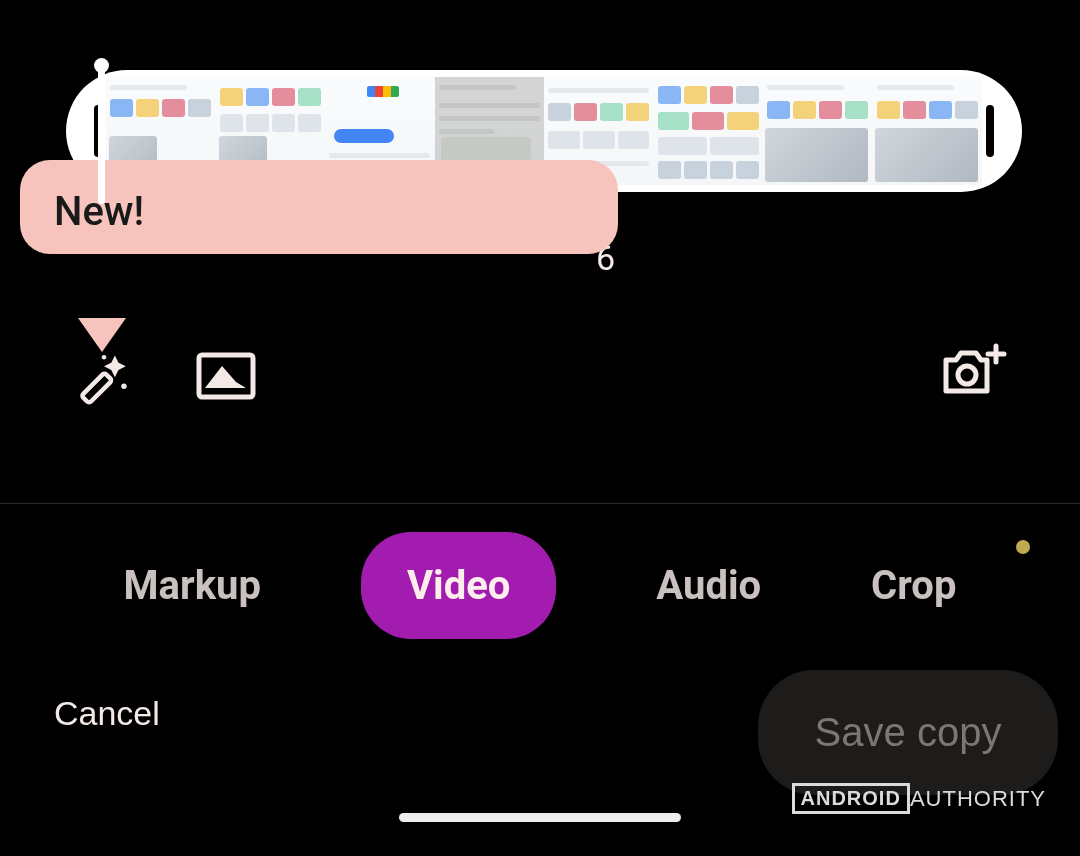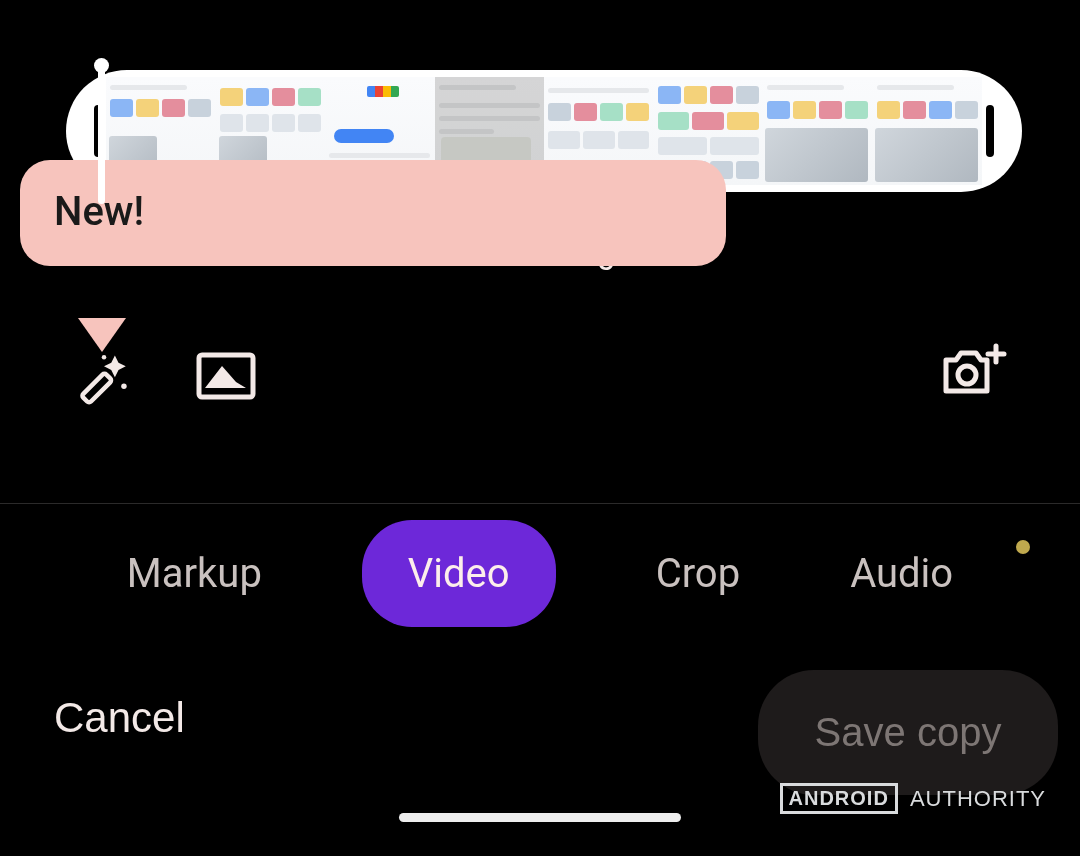--- a/index.html
+++ b/index.html
@@ -65,24 +65,24 @@
     top:-2px; left:-4px;
     width:15px; height:15px;
     background:#fff;
     border-radius:50%;
   }
   
   .tooltip {
     position: absolute;
     top: 160px;
     left: 20px;
-    width: 706px;
+    width: 598px;
     background: #f7c4bd;
     border-radius: 30px;
-    padding: 30px 34px 32px 34px;
+    padding: 30px 34px 20px 34px;
     color: #1a1a1a;
     z-index: 3;
   }
   .tooltip .tt-title { font-size: 40px; font-weight: 500; line-height: 1.1; }
   .tooltip .tt-body  { font-size: 40px; font-weight: 400; line-height: 1.2; margin-top: 2px; }
   .tooltip-tail {
     position:absolute;
     top: 318px;
     left: 78px;
     width: 0; height: 0;
@@ -110,35 +110,36 @@
   .tool-icon { position:absolute; color:#f3e9e7; }
   .tool-icon svg { display:block; }
   .tool-enhance { top:2px; left: 72px;  width:64px; height:58px; }
   .tool-frame   { top:4px; left: 196px; width:60px; height:48px; }
   .tool-camera  { top:-6px; left: 942px;  width:66px; height:56px; }
   
   .divider { position:absolute; top:503px; left:0; right:0; height:1px; background:#2b2a2a; }
   
   .tabs {
     position:absolute;
-    top: 520px; left:0; right:0;
+    top: 532px; left:0; right:0;
     display:flex;
     justify-content:center;
     align-items:center;
     gap: 90px;
+    font-weight: bold;
   }
   .tab {
     color:#c9c1bf;
     font-size: 40px;
     position:relative;
     padding: 22px 10px;
     cursor:pointer;
   }
   .tab.active {
-    background:#6d28d9;
+    background:#a21caf;
     color:#fdeeeb;
     border-radius: 50px;
     padding: 30px 46px;
   }
   .audio-dot {
     position:absolute;
     top: 540px;
     right: 50px;
     width:14px; height:14px;
     background:#c0a94e;
@@ -147,21 +148,21 @@
   
   .bottom-row {
     position:absolute;
     top: 688px; left:0; right:0;
     height: 92px;
   }
   .cancel-btn {
     position:absolute;
     left: 54px; top: 6px;
     color:#f3e9e7;
-    font-size: 42px;
+    font-size: 34px;
     background:none; border:none;
     cursor:pointer;
   }
   .save-btn {
     position:absolute;
     right: 22px; top: -18px;
     width: 300px; height: 125px;
     background:#1e1b1b;
     border:none;
     border-radius: 56px;
@@ -176,21 +177,21 @@
     left: 50%;
     transform: translateX(-50%);
     width: 282px; height: 9px;
     background:#eeeeee;
     border-radius: 6px;
   }
   
   .watermark {
     position:absolute;
     bottom: 42px; right: 34px;
-    display:flex; align-items:center; gap:12px;
+    display:flex; align-items:center; gap:0;
     font-family: Arial, sans-serif;
     letter-spacing: 1px;
   }
   .watermark .wm-box {
     border:3px solid #d9dbdd;
     color:#d9dbdd;
     font-weight:800;
     font-size:20px;
     padding: 1px 6px;
   }
@@ -343,22 +344,22 @@
       </svg>
     </span>
   </div>
 </div>
 
 <div class="divider"></div>
 
 <div class="tabs">
   <div class="tab">Markup</div>
   <div class="tab active">Video</div>
+  <div class="tab">Audio</div>
   <div class="tab">Crop</div>
-  <div class="tab">Audio</div>
 </div>
 <div class="audio-dot"></div>
 
 <div class="bottom-row">
   <button class="cancel-btn">Cancel</button>
   <button class="save-btn">Save copy</button>
 </div>
 
 <div class="navbar-pill"></div>
 

